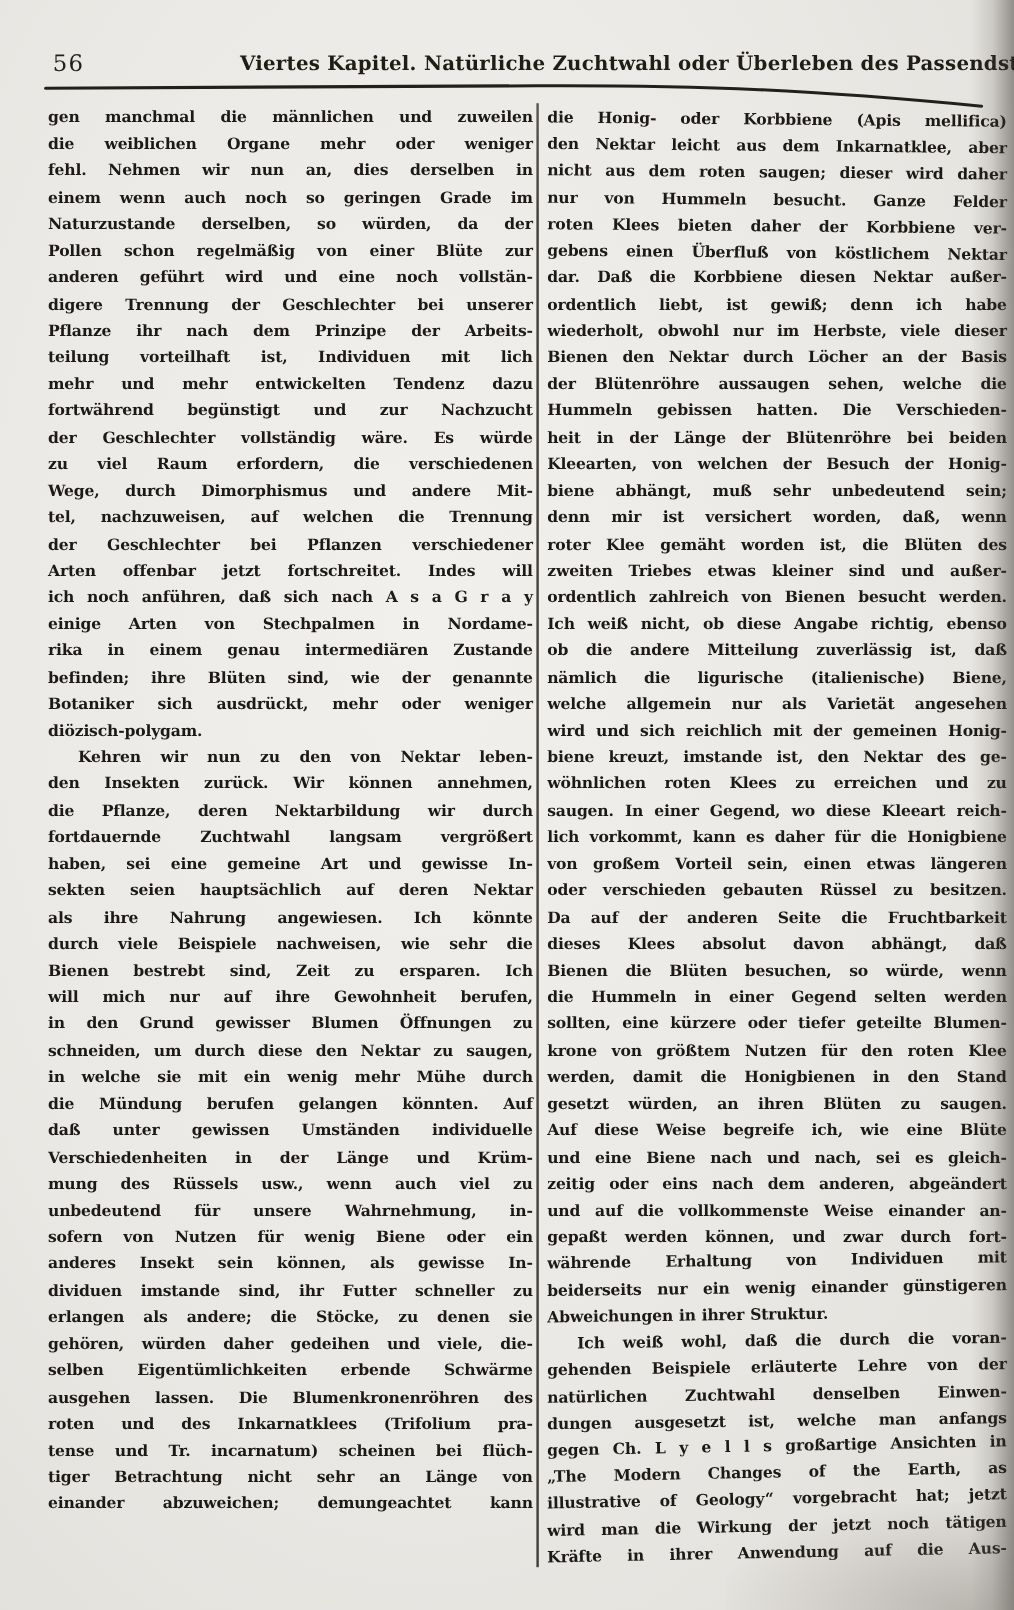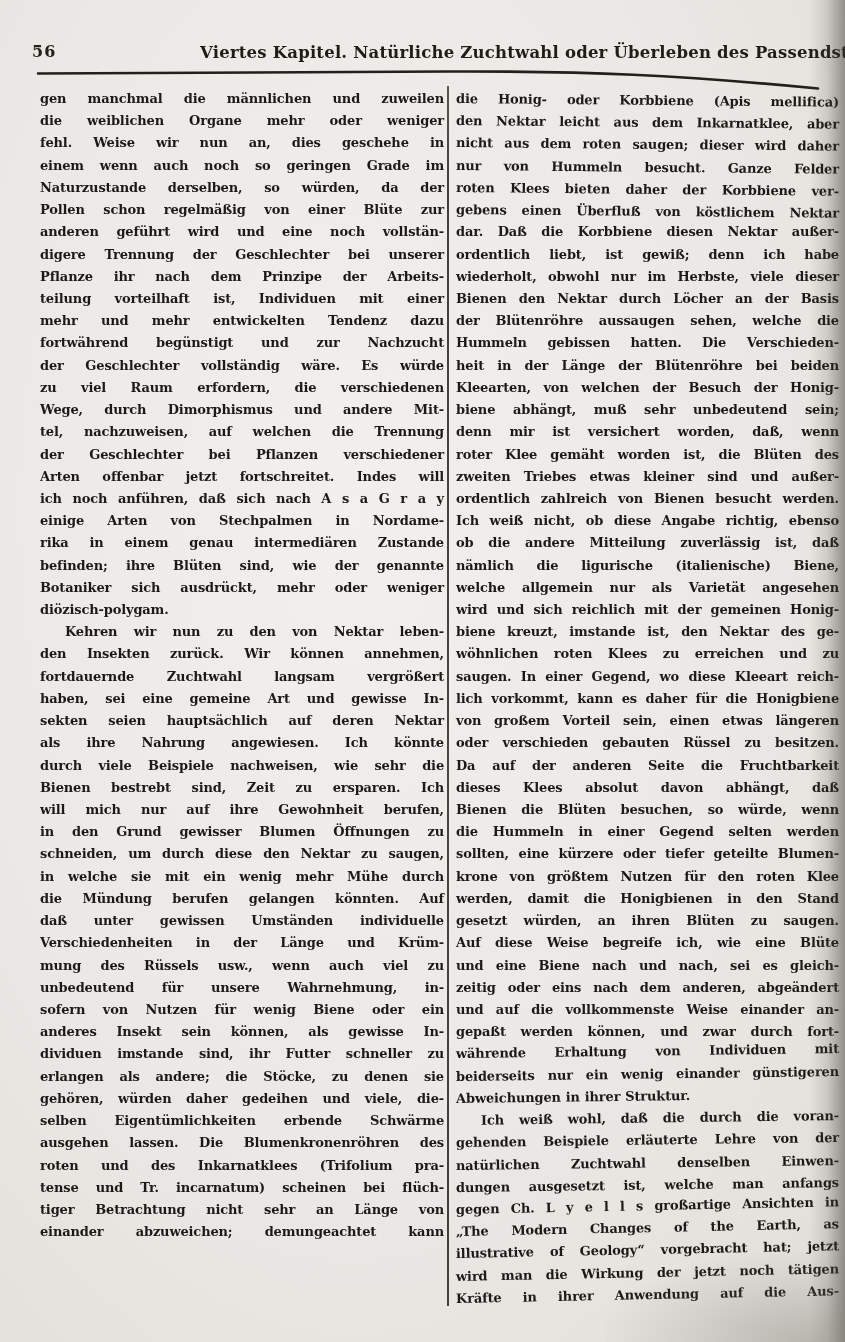--- a/index.html
+++ b/index.html
@@ -19,22 +19,22 @@
     background:linear-gradient(to right, rgba(75,70,64,0) 0%, rgba(75,70,64,0.16) 50%, rgba(55,51,46,0.48) 100%);
     pointer-events:none;
   }
   #corner-noise{
     position:absolute;right:0;bottom:0;width:240px;height:90px;
     background:radial-gradient(ellipse at 85% 100%, rgba(120,114,106,0.38) 0%, rgba(120,114,106,0.14) 45%, rgba(120,114,106,0) 75%);
     pointer-events:none;
   }
   
   #page-number{
-    position:absolute;left:32px;top:42px;
-    font-size:16px;font-weight:bold;letter-spacing:1px;color:#242019;
+    position:absolute;left:44px;top:42px;
+    font-size:19px;font-weight:normal;letter-spacing:1px;color:#242019;
   }
   #chapter-header{
     position:absolute;left:200px;top:43px;width:592px;
     text-align:center;font-size:16.5px;font-weight:bold;
     letter-spacing:0.2px;color:#201c16;
     white-space:nowrap;
   }
   #header-rule{position:absolute;left:28px;top:62px;pointer-events:none;}
   
   #column-divider{
@@ -76,44 +76,45 @@
 
   <svg id="header-rule" width="800" height="34" viewBox="0 0 800 34">
     <path d="M 10 11.5 L 420 9.5 C 560 9 650 13 790 26.5" fill="none" stroke="#23201b" stroke-width="2.6" stroke-linecap="round"></path>
   </svg>
 
   <div id="column-divider"></div>
 
   <div id="col-left" class="col">
       <div class="line">gen manchmal die männlichen und zuweilen</div>
       <div class="line">die weiblichen Organe mehr oder weniger</div>
-      <div class="line">fehl. Weise wir nun an, dies geschehe in</div>
+      <div class="line">fehl. Nehmen wir nun an, dies derselben in</div>
       <div class="line">einem wenn auch noch so geringen Grade im</div>
       <div class="line">Naturzustande derselben, so würden, da der</div>
       <div class="line">Pollen schon regelmäßig von einer Blüte zur</div>
       <div class="line">anderen geführt wird und eine noch vollstän-</div>
       <div class="line">digere Trennung der Geschlechter bei unserer</div>
       <div class="line">Pflanze ihr nach dem Prinzipe der Arbeits-</div>
-      <div class="line">teilung vorteilhaft ist, Individuen mit einer</div>
+      <div class="line">teilung vorteilhaft ist, Individuen mit lich</div>
       <div class="line">mehr und mehr entwickelten Tendenz dazu</div>
       <div class="line">fortwährend begünstigt und zur Nachzucht</div>
       <div class="line">der Geschlechter vollständig wäre. Es würde</div>
       <div class="line">zu viel Raum erfordern, die verschiedenen</div>
       <div class="line">Wege, durch Dimorphismus und andere Mit-</div>
       <div class="line">tel, nachzuweisen, auf welchen die Trennung</div>
       <div class="line">der Geschlechter bei Pflanzen verschiedener</div>
       <div class="line">Arten offenbar jetzt fortschreitet. Indes will</div>
       <div class="line">ich noch anführen, daß sich nach A s a  G r a y</div>
       <div class="line">einige Arten von Stechpalmen in Nordame-</div>
       <div class="line">rika in einem genau intermediären Zustande</div>
       <div class="line">befinden; ihre Blüten sind, wie der genannte</div>
       <div class="line">Botaniker sich ausdrückt, mehr oder weniger</div>
       <div class="line par-end">diözisch-polygam.</div>
       <div class="line indent">Kehren wir nun zu den von Nektar leben-</div>
       <div class="line">den Insekten zurück. Wir können annehmen,</div>
+      <div class="line">die Pflanze, deren Nektarbildung wir durch</div>
       <div class="line">fortdauernde Zuchtwahl langsam vergrößert</div>
       <div class="line">haben, sei eine gemeine Art und gewisse In-</div>
       <div class="line">sekten seien hauptsächlich auf deren Nektar</div>
       <div class="line">als ihre Nahrung angewiesen. Ich könnte</div>
       <div class="line">durch viele Beispiele nachweisen, wie sehr die</div>
       <div class="line">Bienen bestrebt sind, Zeit zu ersparen. Ich</div>
       <div class="line">will mich nur auf ihre Gewohnheit berufen,</div>
       <div class="line">in den Grund gewisser Blumen Öffnungen zu</div>
       <div class="line">schneiden, um durch diese den Nektar zu saugen,</div>
       <div class="line">in welche sie mit ein wenig mehr Mühe durch</div>

